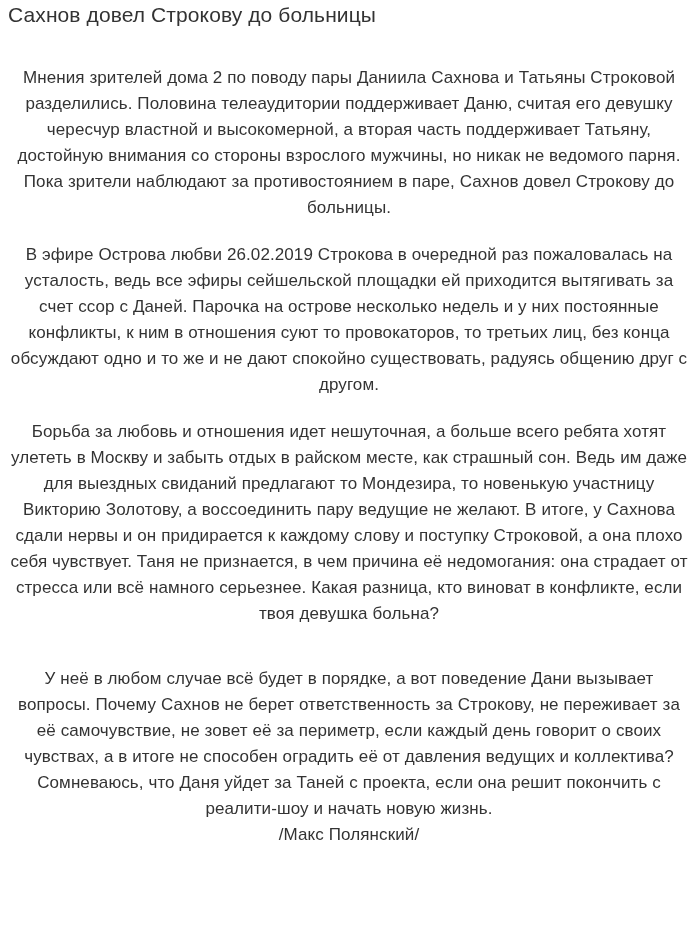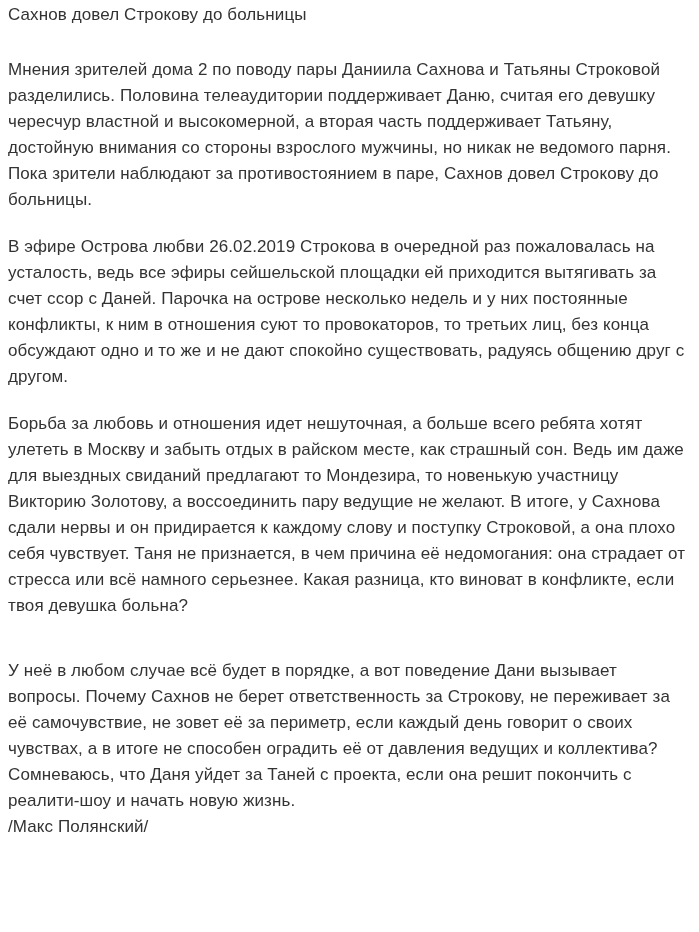--- a/index.html
+++ b/index.html
@@ -16,27 +16,28 @@
   .article {
     box-sizing: border-box;
     width: 699px;
     padding: 2px 9px 0 8px;
     color: #333333;
     font-size: 17px;
     line-height: 26px;
     letter-spacing: 0.1px;
   }
   .article-title {
-    margin: 0 0 29px 0;
-    font-size: 17px;
+    margin: 0 0 37px 0;
+    font-size: 21px;
     font-weight: 400;
     line-height: 26px;
   }
   .article p {
     margin: 0 0 21px 0;
+    text-align: center;
   }
   .article p.last {
     margin-bottom: 0;
     margin-top: 39px;
   }
   .author-line {
     margin: 0;
   }
 </style>
 </head>

